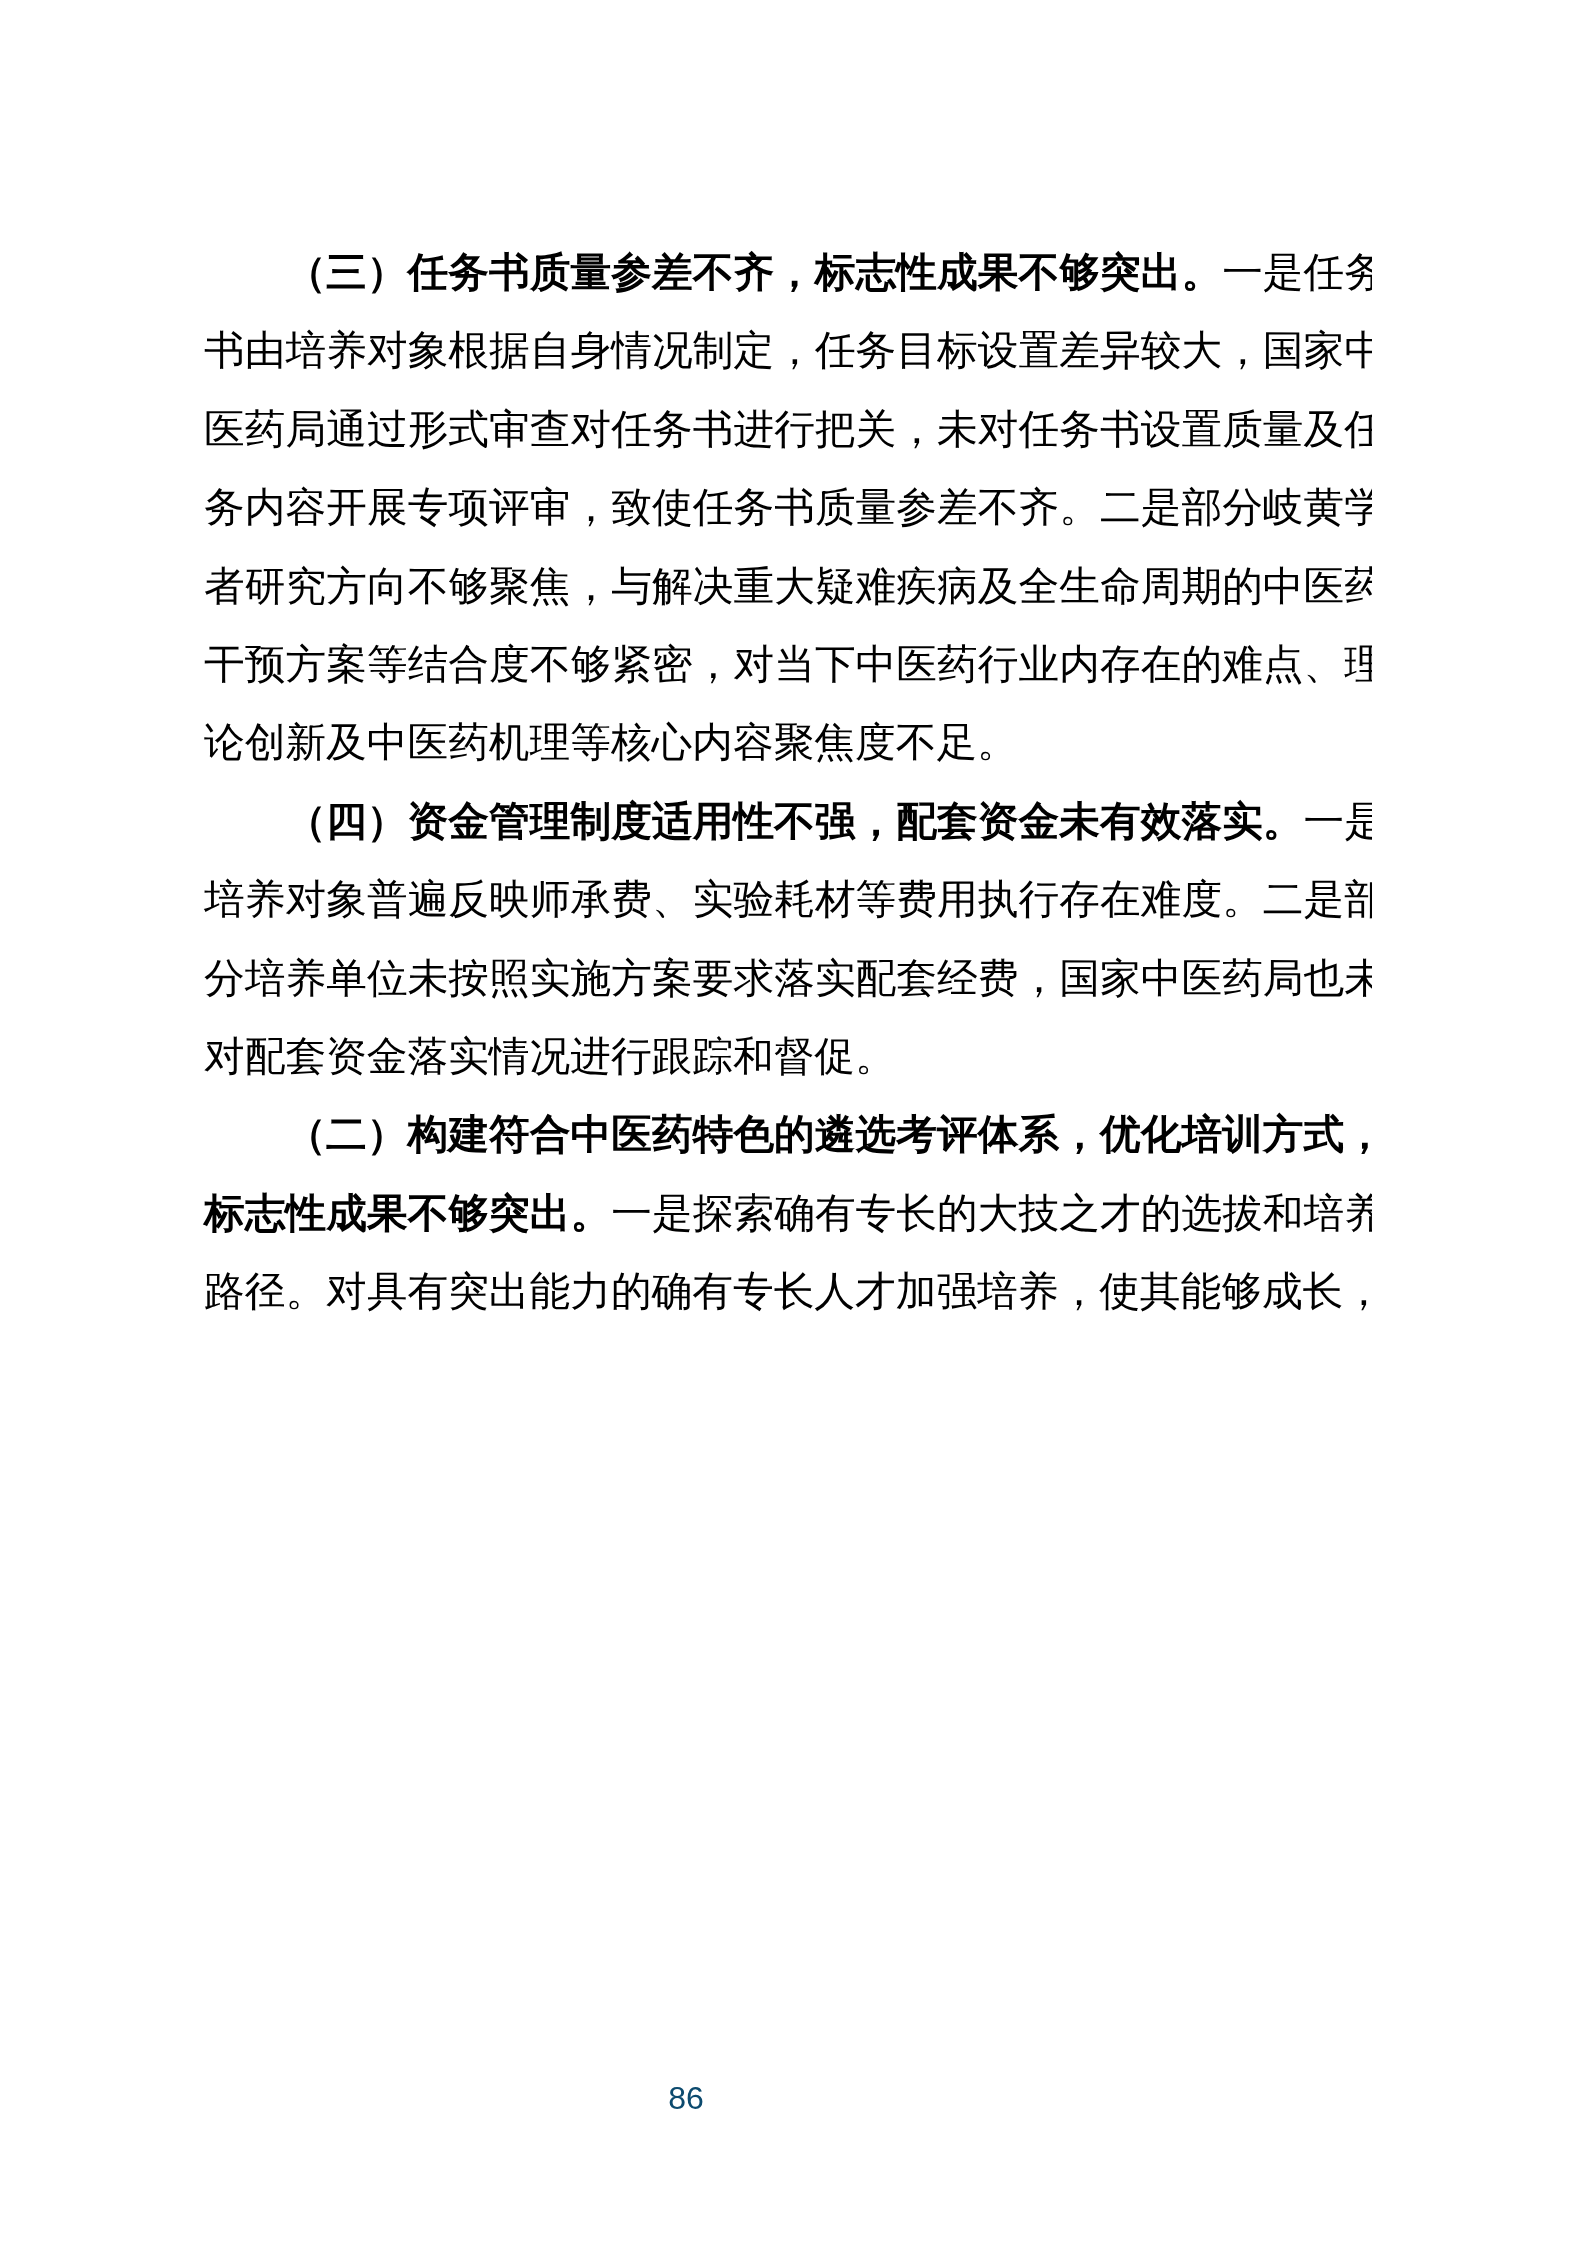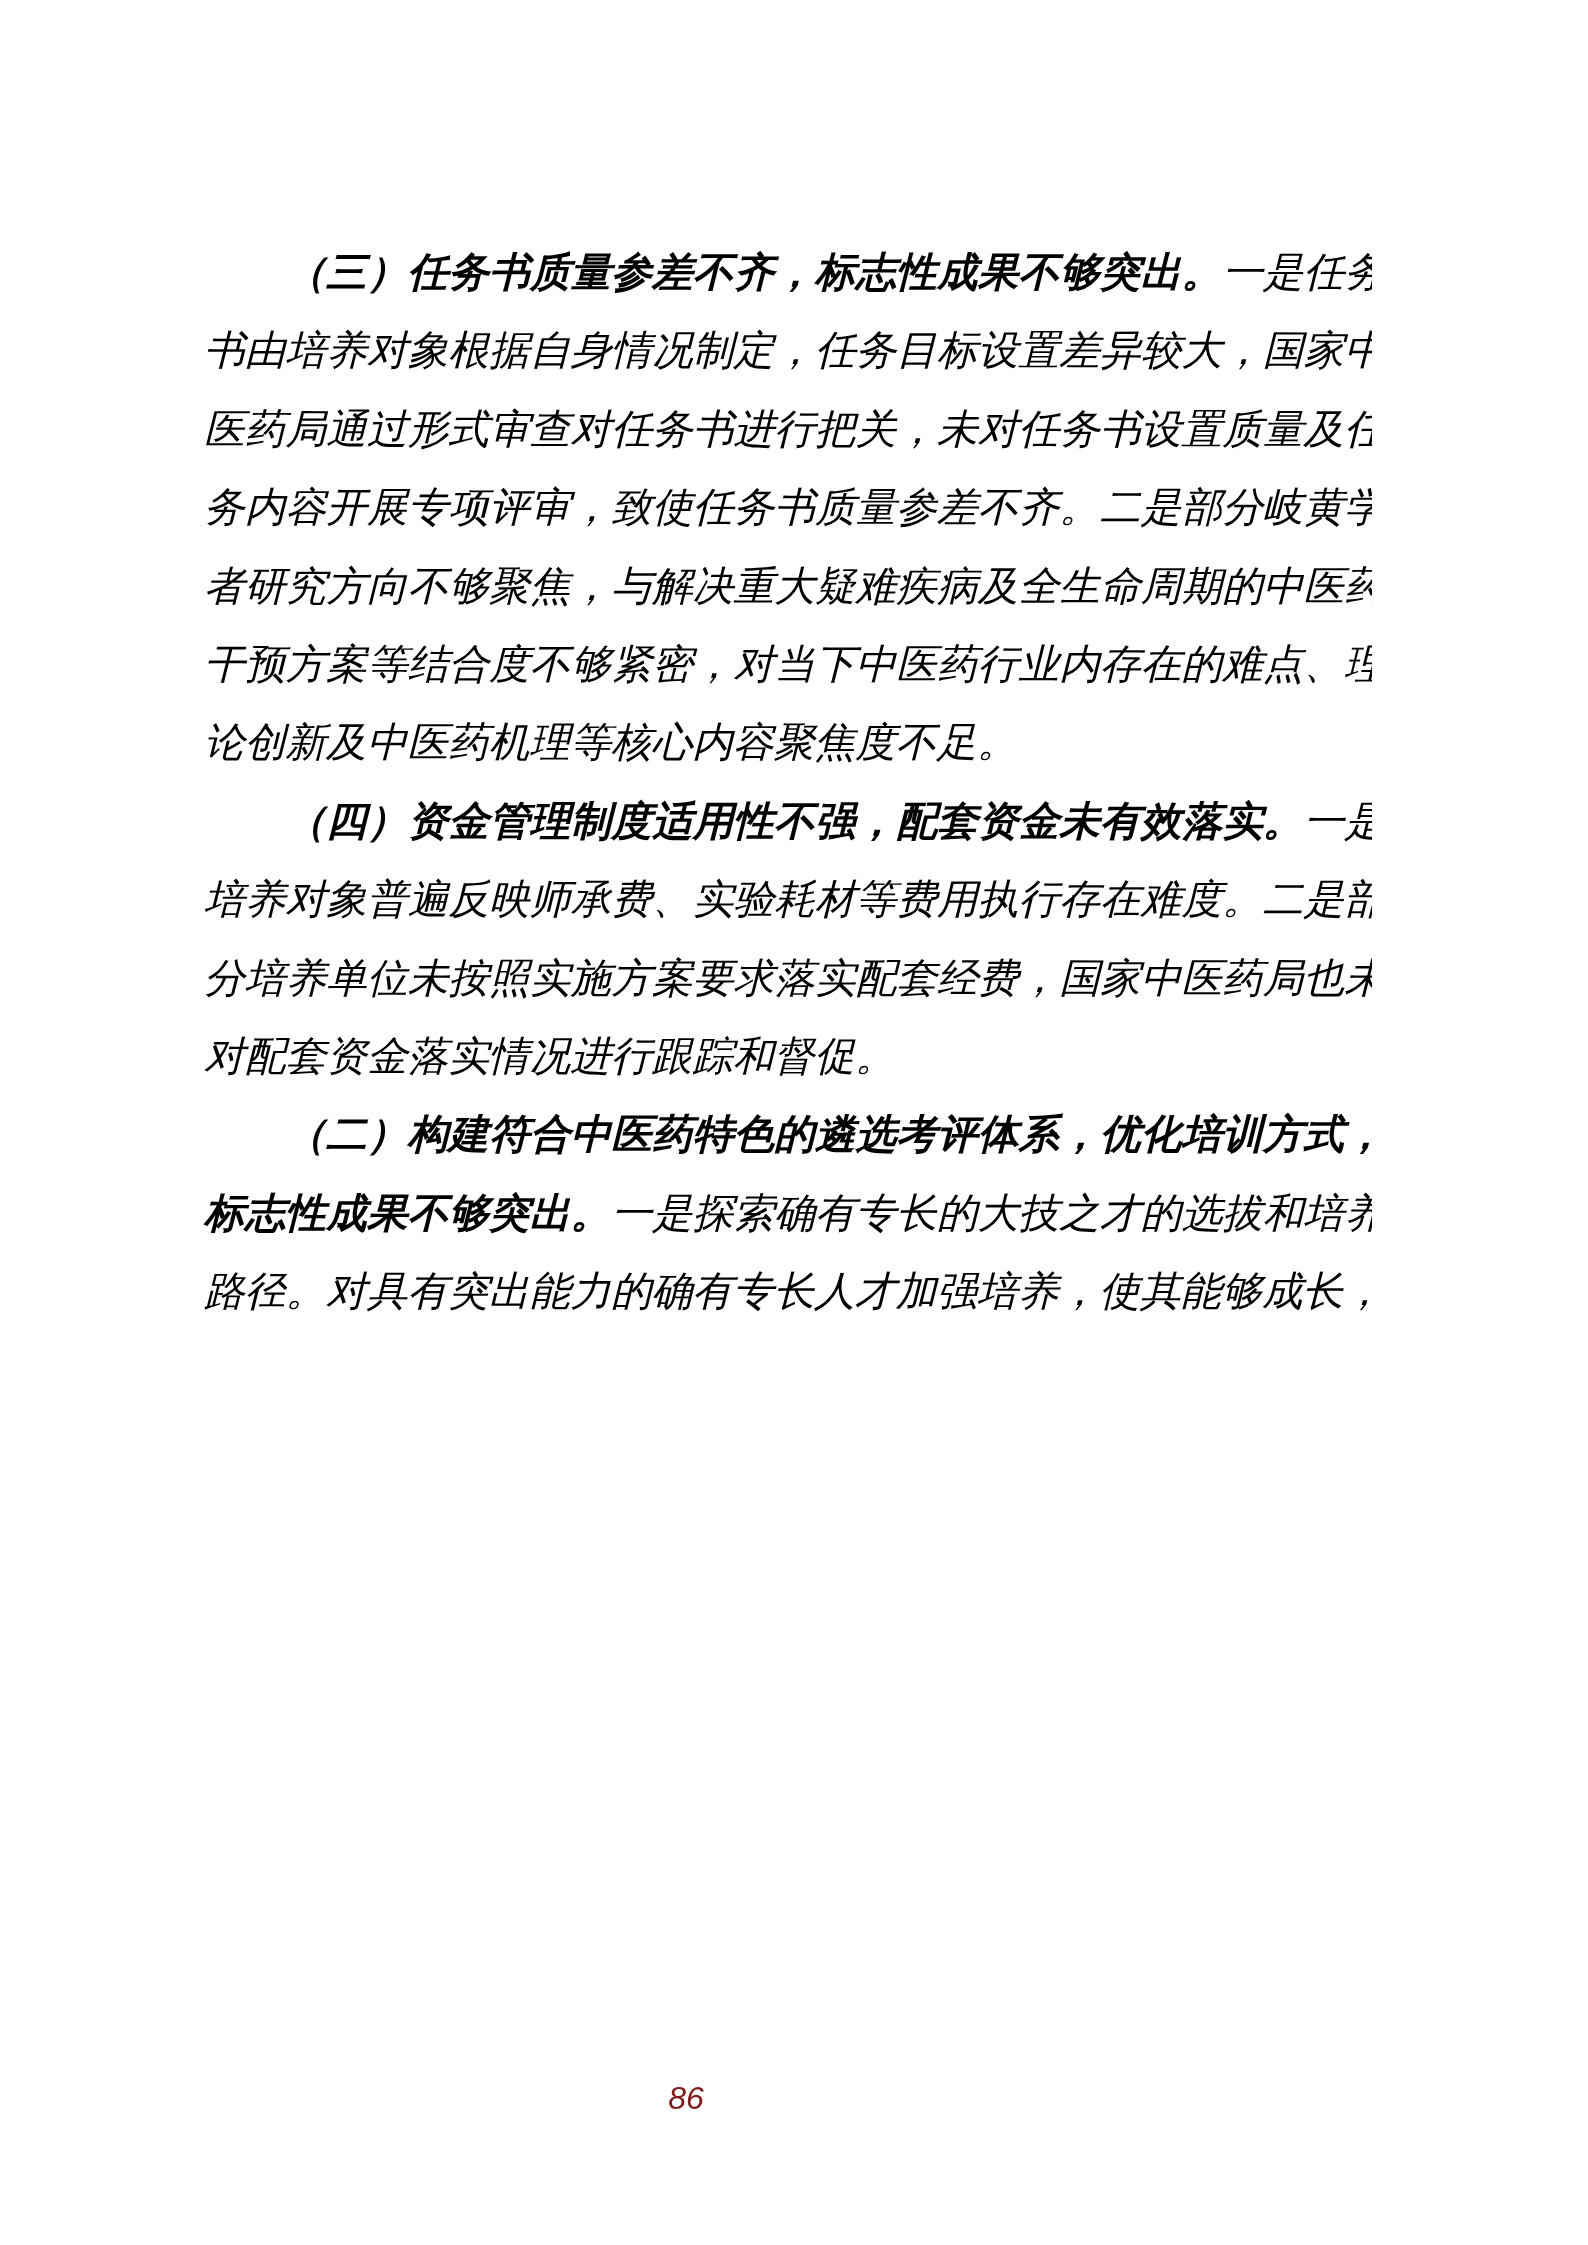--- a/index.html
+++ b/index.html
@@ -6,21 +6,20 @@
     margin: 0;
     padding: 0;
     background: #ffffff;
   }
   .page {
     position: relative;
     width: 1372px;
     height: 2245px;
     background: #ffffff;
     overflow: hidden;
-    font-style: italic;
   }
   .content {
     position: absolute;
     left: 204px;
     top: 234px;
     width: 1181px;
     color: #000000;
     font-family: "Liberation Serif", "DejaVu Serif", serif;
     font-size: 40.7px;
     line-height: 78.4px;
@@ -38,21 +37,21 @@
   .section-heading {
     font-weight: bold;
     font-family: "Liberation Sans", "DejaVu Sans", sans-serif;
   }
   .page-number {
     position: absolute;
     top: 2082px;
     left: 0;
     width: 100%;
     text-align: center;
-    color: #7f1d1d;
+    color: #0c4a6e;
     font-family: "Liberation Sans", "DejaVu Sans", sans-serif;
     font-size: 32px;
     line-height: 1;
   }
 </style>
 </head>
 <body>
 
 <div class="page">
 

